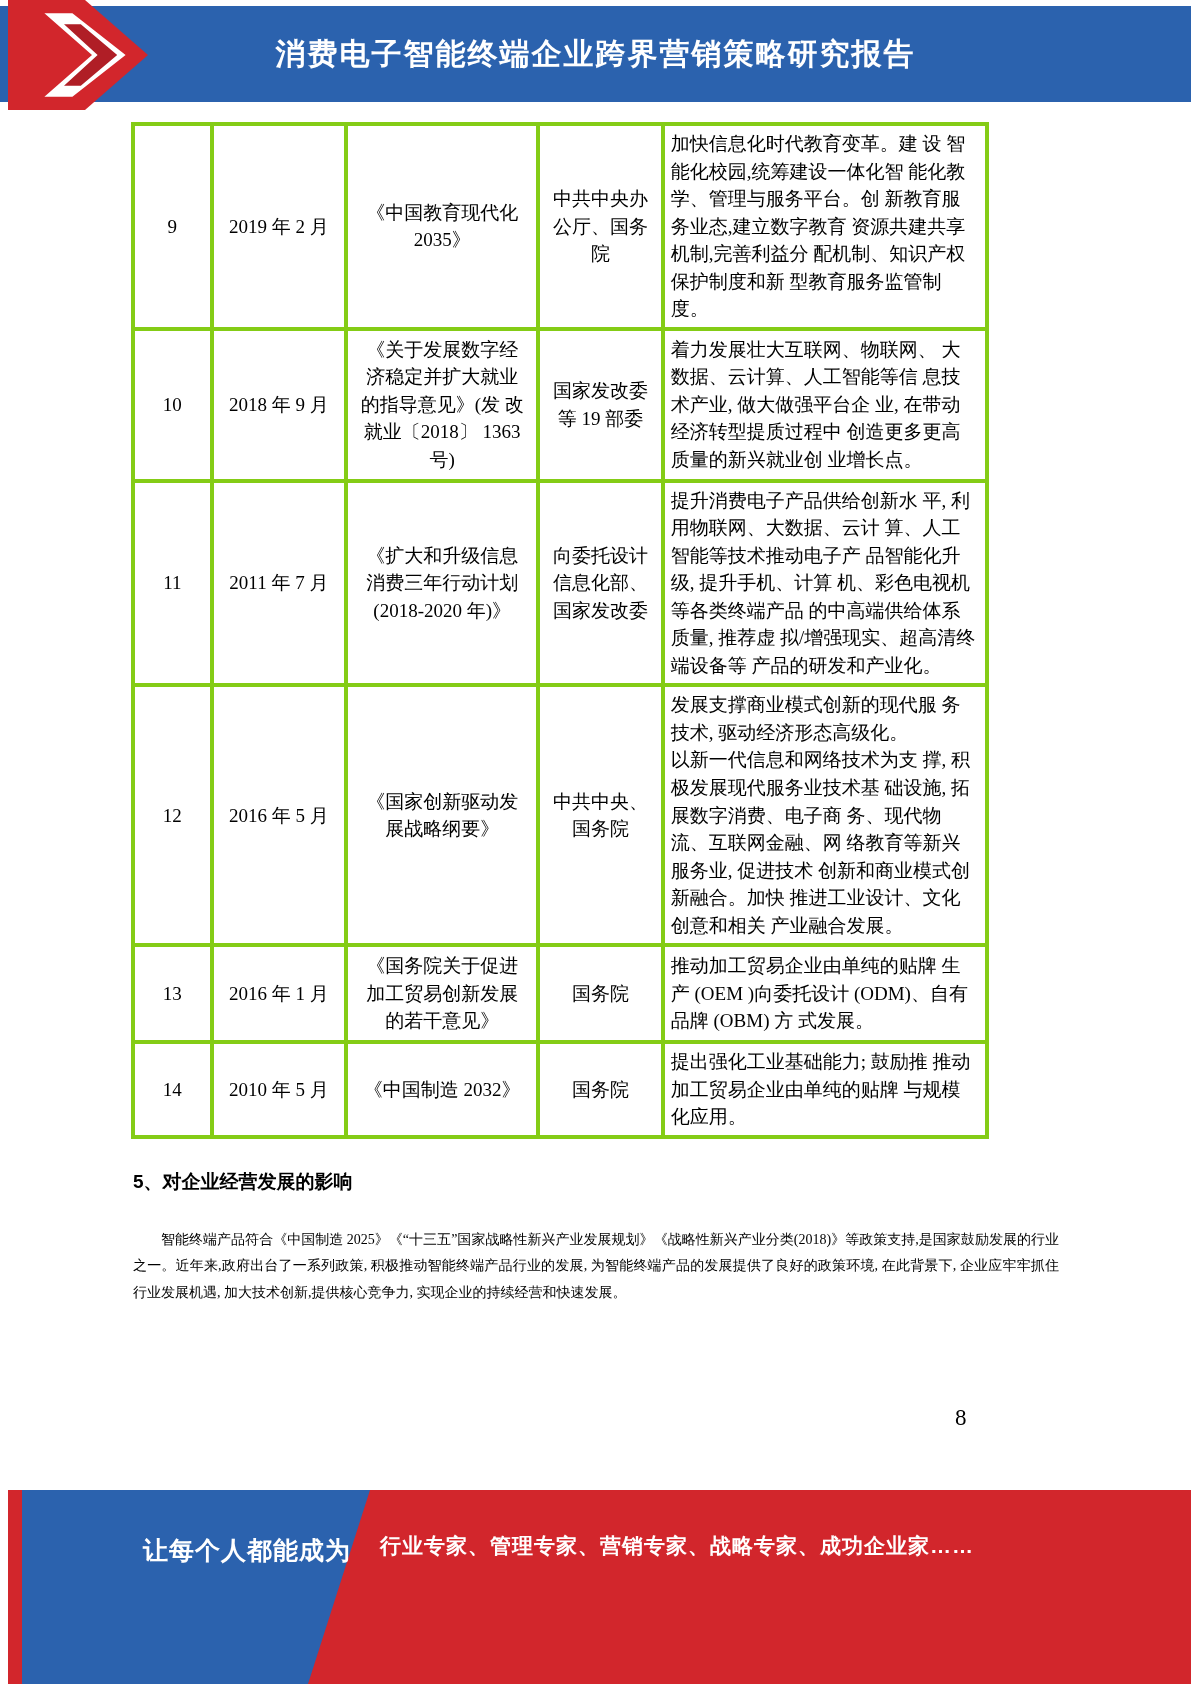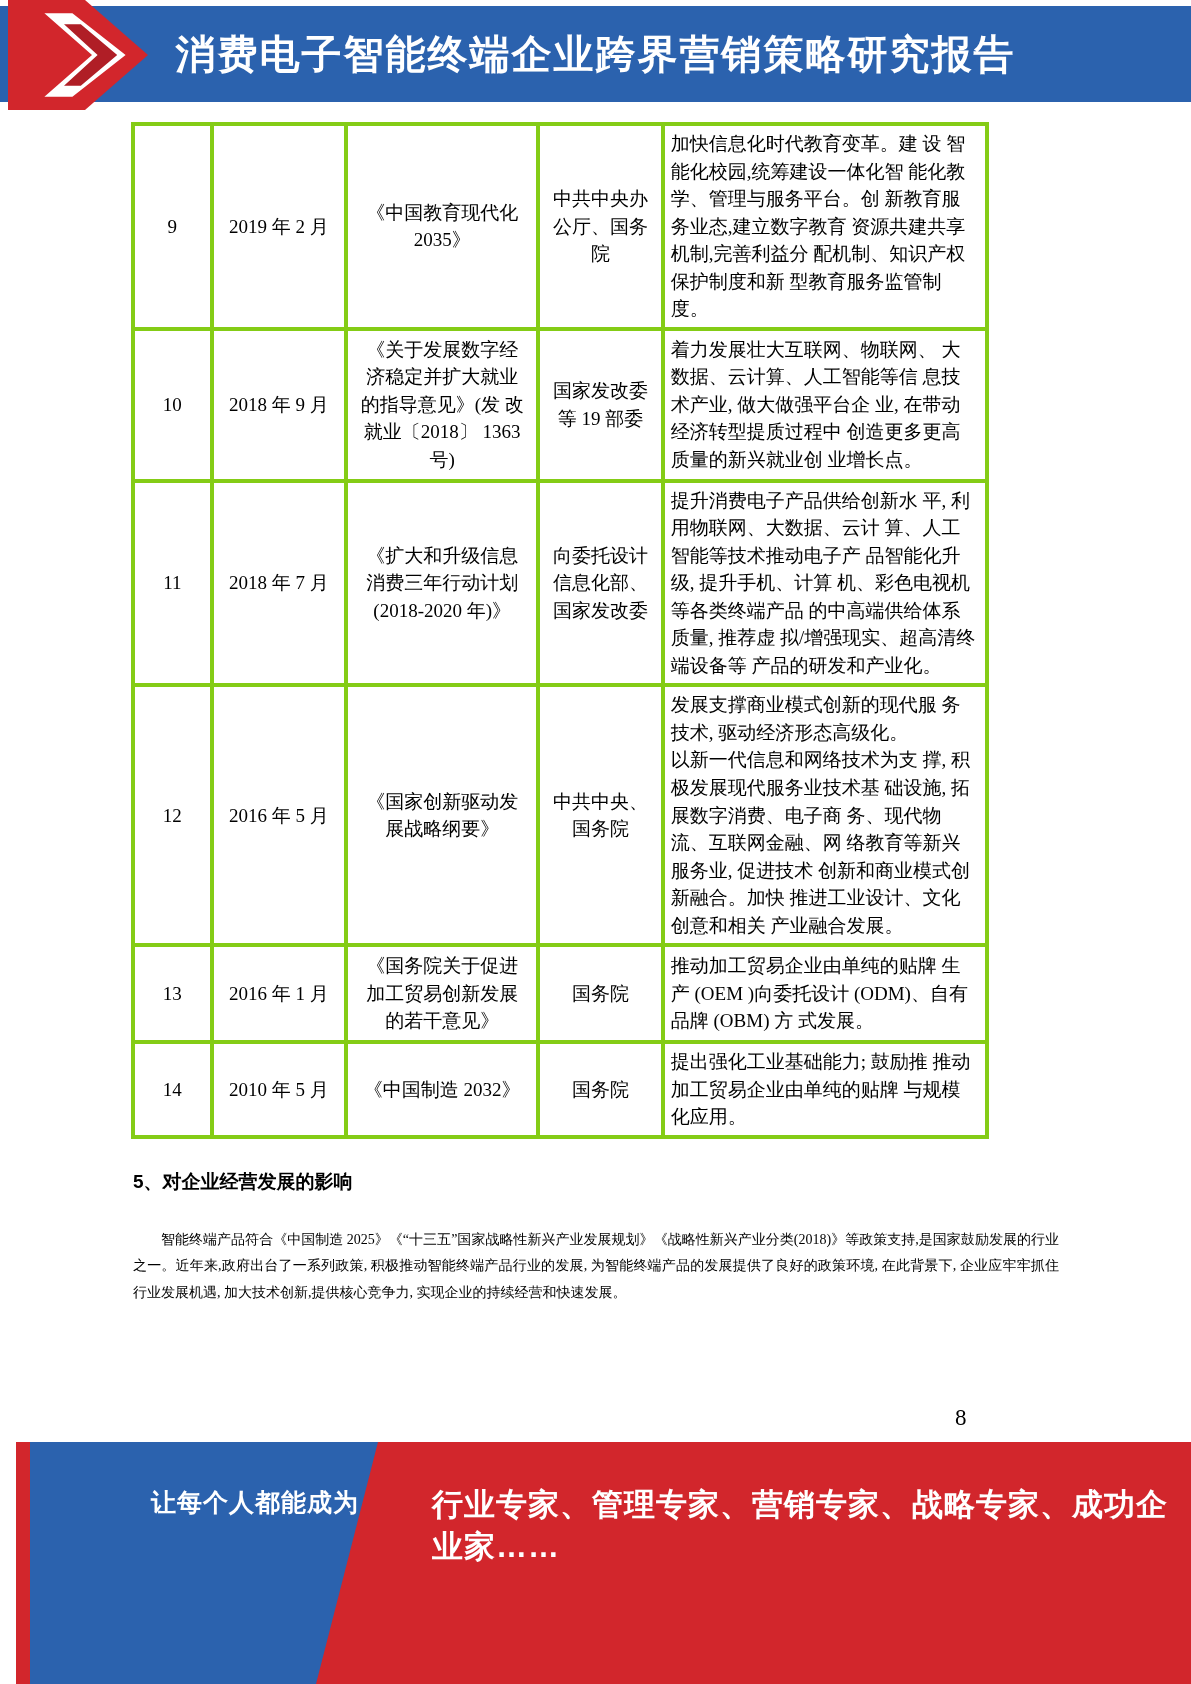--- a/index.html
+++ b/index.html
@@ -44,21 +44,21 @@
   }
   .chev .chev-inner {
     position: absolute; inset: 0;
     background: #b01e26;
     clip-path: polygon(40% 22%, 52% 22%, 78% 50%, 52% 78%, 40% 78%, 64% 50%);
   }
   .banner h1 {
     margin: 8px;
     font-family: "Liberation Sans", "DejaVu Sans", sans-serif;
     font-weight: 700;
-    font-size: 40px;
+    font-size: 30px;
     letter-spacing: 2px;
     color: #ffffff;
   }
 
   
   table.policy-table {
     margin: 20px 0 0 131px;
     width: 858px;
     border-collapse: collapse;
     border: 1.5px solid #000;
@@ -97,22 +97,22 @@
   .page-number {
     position: absolute;
     top: 1405px;
     left: 955px;
     font-size: 23px;
   }
 
   
   .footer {
     position: absolute;
-    left: 16px; right: 0; bottom: 0;
-    height: 242px;
+    left: 8px; right: 0; bottom: 0;
+    height: 194px;
     background: #2b62ae;
     padding-left: 9px;
   }
   .footer-left-strip {
     position: absolute;
     left: 0; top: 0; bottom: 0;
     width: 14px;
     background: #d2262c;
   }
   .footer-red {
@@ -131,23 +131,22 @@
     font-size: 25px;
     letter-spacing: 1px;
   }
   .footer-experts {
     position: absolute;
     left: 372px;
     top: 42px;
     color: #fff;
     font-family: "Liberation Sans", "DejaVu Sans", sans-serif;
     font-weight: 700;
-    font-size: 31px;
+    font-size: 21px;
     letter-spacing: 1px;
-    margin-left: 44px;
   }
 </style>
 </head>
 <body>
 
 <div class="page">
 
   <header class="banner">
     <div class="chev">
       <div class="chev-outer"></div>
@@ -175,21 +174,21 @@
       </tr>
       <tr>
         <td>10</td>
         <td>2018 年 9 月</td>
         <td>《关于发展数字经 济稳定并扩大就业 的指导意见》(发 改就业〔2018〕 1363 号)</td>
         <td>国家发改委 等 19 部委</td>
         <td class="content">着力发展壮大互联网、物联网、 大数据、云计算、人工智能等信 息技术产业, 做大做强平台企 业, 在带动经济转型提质过程中 创造更多更高质量的新兴就业创 业增长点。</td>
       </tr>
       <tr>
         <td>11</td>
-        <td>2018 年 7 月</td>
+        <td>2011 年 7 月</td>
         <td>《扩大和升级信息 消费三年行动计划 (2018-2020 年)》</td>
         <td>向委托设计 信息化部、 国家发改委</td>
         <td class="content">提升消费电子产品供给创新水 平, 利用物联网、大数据、云计 算、人工智能等技术推动电子产 品智能化升级, 提升手机、计算 机、彩色电视机等各类终端产品 的中高端供给体系质量, 推荐虚 拟/增强现实、超高清终端设备等 产品的研发和产业化。</td>
       </tr>
       <tr>
         <td>12</td>
         <td>2016 年 5 月</td>
         <td>《国家创新驱动发 展战略纲要》</td>
         <td>中共中央、 国务院</td>
         <td class="content">发展支撑商业模式创新的现代服 务技术, 驱动经济形态高级化。

